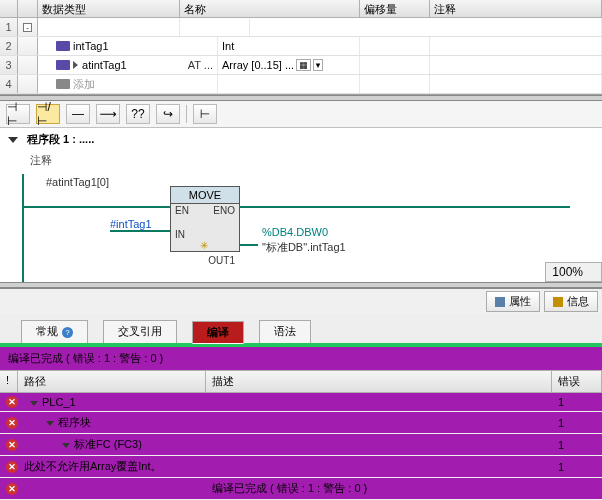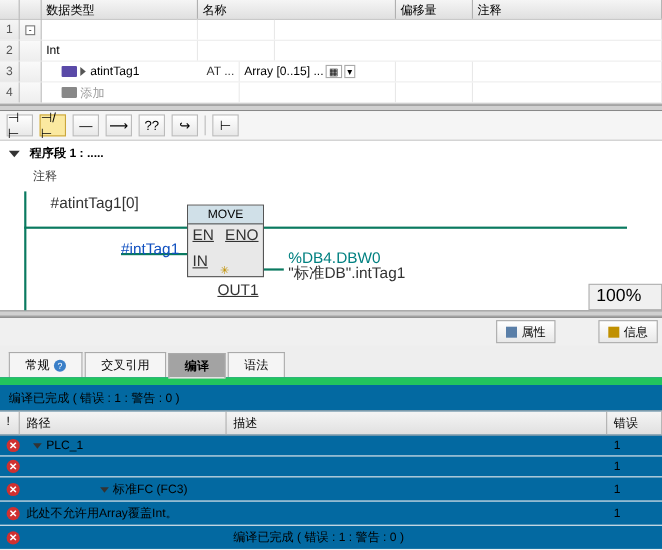--- a/index.html
+++ b/index.html
@@ -37,53 +37,53 @@
   .lad-area { background: #fff; flex: 1; position: relative; overflow: hidden; }
   .seg-title { padding: 4px 8px; font-weight: bold; }
   .seg-title .tdn { width: 0; height: 0; border-left: 5px solid transparent; border-right: 5px solid transparent; border-top: 6px solid #333; display: inline-block; margin-right: 6px; vertical-align: middle; }
   .seg-comment { padding: 2px 30px 6px; color: #444; }
   
   .ladder { position: relative; height: 120px; }
   .rail { position: absolute; left: 22px; top: 0; width: 2px; height: 110px; background: #0a7a60; }
   .wire { position: absolute; height: 2px; background: #0a7a60; }
   .move-box { position: absolute; left: 170px; top: 12px; width: 70px; height: 66px; border: 1px solid #555; background: #e8e8e8; }
   .move-title { text-align: center; border-bottom: 1px solid #555; padding: 2px; background: #d0e0e8; }
-  .pin { position: absolute; font-size: 14px; color: #333; text-decoration: underline; }
-  .lbl-ext { position: absolute; font-size: 14px; color: #333; }
+  .pin { position: absolute; font-size: 10px; color: #333; }
+  .lbl-ext { position: absolute; font-size: 11px; color: #333; }
   .lbl-addr { color: #008080; }
   .glyph { position: absolute; font-size: 10px; color: #c09000; }
   
-  .zoom-bar { position: absolute; bottom: 0; right: 0; padding: 2px 18px 2px 6px; background: #f0f0f0; border: 1px solid #b0b0b0; font-size: 16px; }
+  .zoom-bar { position: absolute; bottom: 0; right: 0; padding: 2px 18px 2px 6px; background: #f0f0f0; border: 1px solid #b0b0b0; font-size: 12px; }
   
   .info-tabs { display: flex; justify-content: flex-end; background: #f0f0f0; border-top: 1px solid #888; padding: 2px 4px; gap: 4px; }
-  .info-tab { border: 1px solid #aaa; background: linear-gradient(#fff,#e8e8e8); padding: 2px 8px; cursor: pointer; margin-left: 35px; }
+  .info-tab { border: 1px solid #aaa; background: linear-gradient(#fff,#e8e8e8); padding: 2px 8px; cursor: pointer; }
   .info-tab .icn { display: inline-block; width: 10px; height: 10px; margin-right: 4px; vertical-align: middle; }
   .icn.prop { background: #5a7fa8; }
   .icn.info { background: #c09000; }
   
   .compile-tabs { display: flex; background: #eee; padding-top: 6px; gap: 2px; padding-left: 8px; }
-  .c-tab { border: 1px solid #aaa; border-bottom: none; padding: 3px 14px; background: #f5f5f5; cursor: pointer; }
-  .c-tab.active { background: #a3a3a3; font-weight: bold; border-bottom: 1px solid #fff; position: relative; top: 1px; }
+  .c-tab { border: 1px solid #aaa; border-bottom: none; padding: 3px 14px; background: #f5f5f5; cursor: pointer; margin-left: 13px; }
+  .c-tab.active { background: #b91c1c; font-weight: bold; border-bottom: 1px solid #fff; position: relative; top: 1px; }
   .c-tab .q { display: inline-block; width: 11px; height: 11px; border-radius: 50%; background: #3a7fc8; color: #fff; font-size: 8px; line-height: 11px; text-align: center; margin-left: 4px; }
   
-  .compile-body { background: #0369a1; border-top: 7px solid #22c55e; }
+  .compile-body { background: #a21caf; border-top: 4px solid #22c55e; }
   .compile-status { padding: 4px 8px; }
   .comp-head { display: flex; background: linear-gradient(#f5f5f5,#e0e0e0); border-top: 1px solid #b0b0b0; border-bottom: 1px solid #b0b0b0; }
   .comp-head .cc { padding: 3px 6px; border-right: 1px solid #b0b0b0; }
   .cc-ico { width: 18px; }
   .cc-path { width: 188px; }
   .cc-desc { flex: 1; }
   .cc-err { width: 50px; }
   .comp-row { display: flex; padding: 2px 0; align-items: center; border-bottom: 1px solid #f0f0f0; }
   .comp-row .cc { padding: 1px 6px; border-right: 1px solid transparent; }
   .err-icon { width: 12px; height: 12px; border-radius: 50%; background: #d03030; color: #fff; font-size: 9px; line-height: 12px; text-align: center; font-weight: bold; }
   .tdn-sm { width: 0; height: 0; border-left: 4px solid transparent; border-right: 4px solid transparent; border-top: 5px solid #333; display: inline-block; margin-right: 4px; }
   .pad1 { padding-left: 12px !important; }
   .pad2 { padding-left: 28px !important; }
-  .pad3 { padding-left: 44px !important; text-align: center; }
+  .pad3 { padding-left: 44px !important; }
   .pad4 { padding-left: 60px !important; }
 </style>
 </head>
 <body>
 
 <div class="var-table">
   <div class="var-header">
     <div class="cell c-num"></div>
     <div class="cell c-fold"></div>
     <div class="cell c-type">数据类型</div>
@@ -97,20 +97,21 @@
         <div class="cell c-fold">
           <div class="fold-icon">-</div>
         </div>
         <div class="cell c-type"></div>
         <div class="cell c-offset"></div>
         <div class="cell c-comment"></div>
       </div>
       <div class="var-row">
         <div class="cell c-num">2</div>
         <div class="cell c-fold"></div>
+        <div class="cell c-name indent-1"><span class="chip "></span>&nbsp;<span class="">intTag1</span></div>
         <div class="cell c-type">Int</div>
         <div class="cell c-offset"></div>
         <div class="cell c-comment"></div>
       </div>
       <div class="var-row">
         <div class="cell c-num">3</div>
         <div class="cell c-fold"></div>
         <div class="cell c-name indent-1"><span class="chip "></span>&nbsp;<span class="tri"></span><span class="">atintTag1</span><span style="margin-left:auto;color:#333;">AT ...</span></div>
         <div class="cell c-type">Array [0..15] ...<span class="dd">▦</span><span class="dd">▾</span></div>
         <div class="cell c-offset"></div>
@@ -200,20 +201,21 @@
           <div class="err-icon">✕</div>
         </div>
         <div class="cc cc-path pad1"><span class="tdn-sm"></span>PLC_1</div>
         <div class="cc cc-desc"></div>
         <div class="cc cc-err">1</div>
       </div>
       <div class="comp-row">
         <div class="cc cc-ico">
           <div class="err-icon">✕</div>
         </div>
+        <div class="cc cc-path pad2"><span class="tdn-sm"></span>程序块</div>
         <div class="cc cc-desc"></div>
         <div class="cc cc-err">1</div>
       </div>
       <div class="comp-row">
         <div class="cc cc-ico">
           <div class="err-icon">✕</div>
         </div>
         <div class="cc cc-path pad3"><span class="tdn-sm"></span>标准FC (FC3)</div>
         <div class="cc cc-desc"></div>
         <div class="cc cc-err">1</div>

